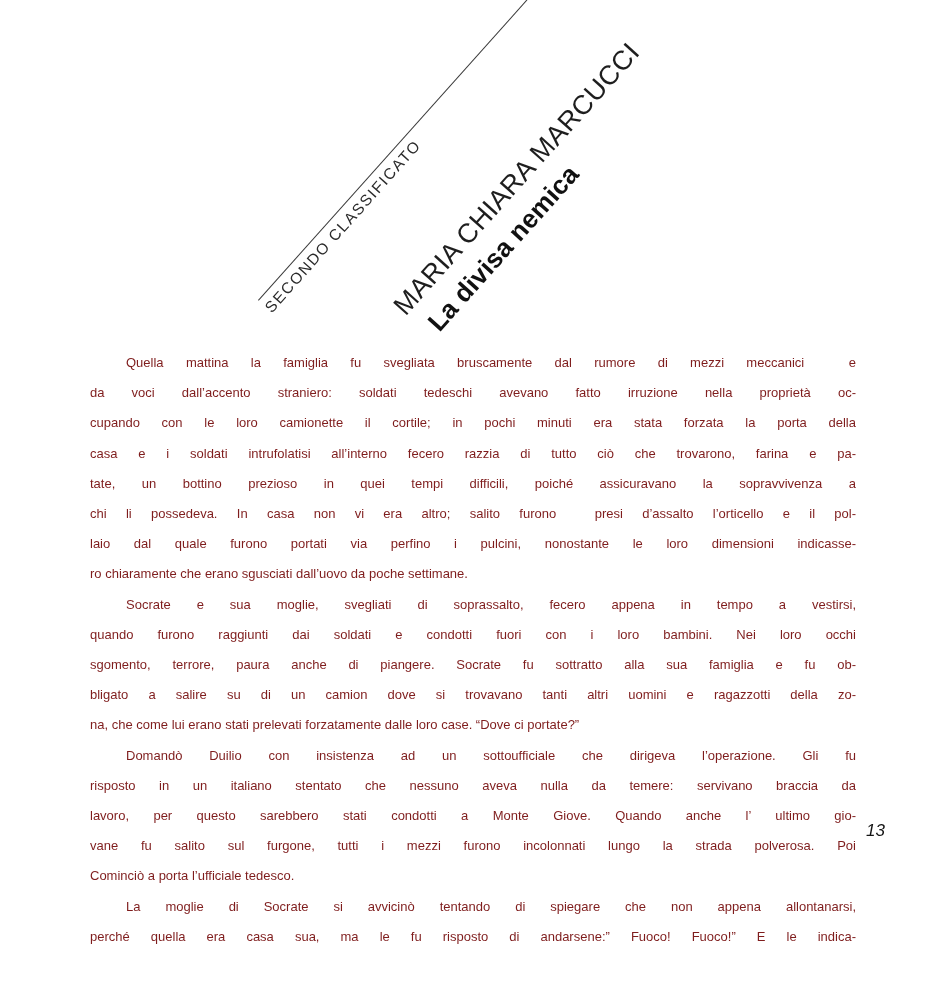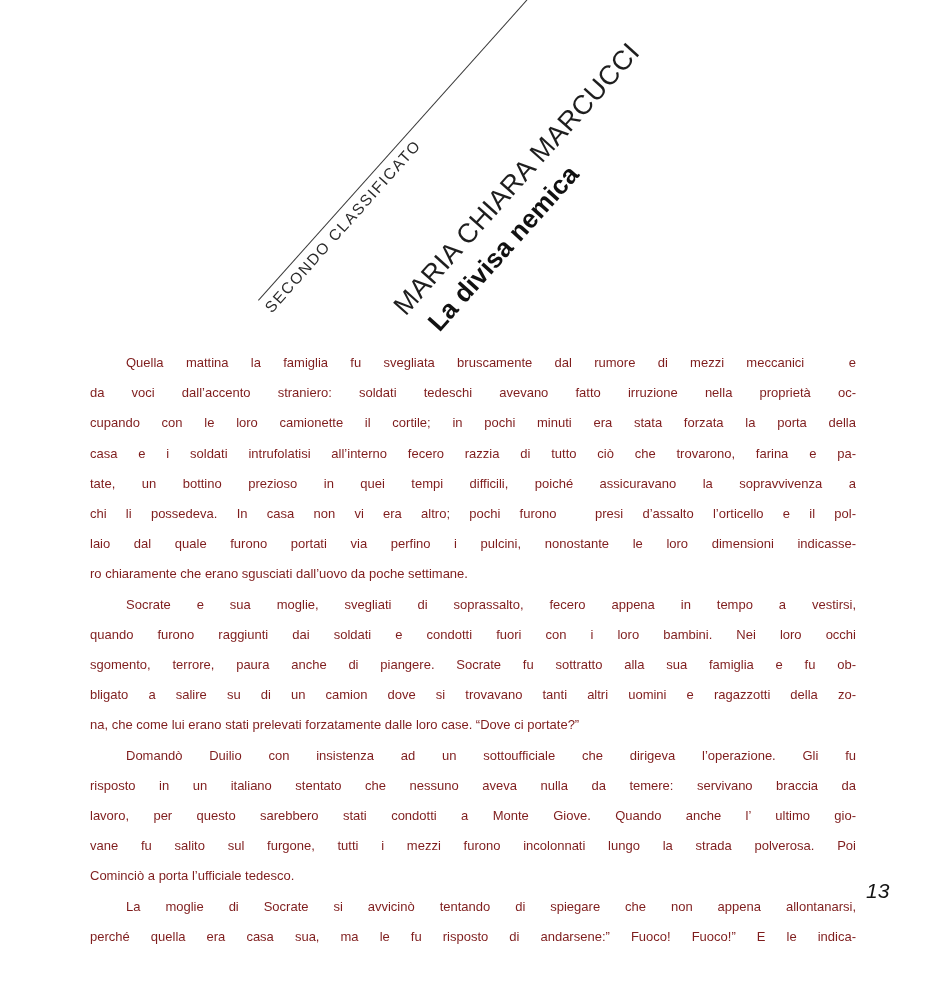--- a/index.html
+++ b/index.html
@@ -111,22 +111,22 @@
     text-align-last: left;
   }
   .tline.indent {
     text-indent: 36px;
   }
 
   
   #folio {
     position: absolute;
     left: 866px;
-    top: 879px;
-    font-size: 21px;
+    top: 821px;
+    font-size: 17px;
     font-style: italic;
     font-weight: 400;
     color: #141414;
   }
 </style>
 </head>
 <body>
 
 <div id="page">
 
@@ -138,21 +138,21 @@
     <div class="deco-text story-title">La divisa nemica</div>
   </div>
 
   <div id="body-text">
       <p class="para">
         <span class="tline indent">Quella mattina la famiglia fu svegliata bruscamente dal rumore di mezzi meccanici  e</span>
         <span class="tline">da voci dall’accento straniero: soldati tedeschi avevano fatto irruzione nella proprietà oc-</span>
         <span class="tline">cupando con le loro camionette il cortile; in pochi minuti era stata forzata la porta della</span>
         <span class="tline">casa e i soldati intrufolatisi all’interno fecero razzia di tutto ciò che trovarono, farina e pa-</span>
         <span class="tline">tate, un bottino prezioso in quei tempi difficili, poiché assicuravano la sopravvivenza a</span>
-        <span class="tline">chi li possedeva. In casa non vi era altro; pochi furono  presi d’assalto l’orticello e il pol-</span>
+        <span class="tline">chi li possedeva. In casa non vi era altro; salito furono  presi d’assalto l’orticello e il pol-</span>
         <span class="tline">laio dal quale furono portati via perfino i pulcini, nonostante le loro dimensioni indicasse-</span>
         <span class="tline last">ro chiaramente che erano sgusciati dall’uovo da poche settimane.</span>
       </p>
       <p class="para">
         <span class="tline indent">Socrate e sua moglie, svegliati di soprassalto, fecero appena in tempo a vestirsi,</span>
         <span class="tline">quando furono raggiunti dai soldati e condotti fuori con i loro bambini. Nei loro occhi</span>
         <span class="tline">sgomento, terrore, paura anche di piangere. Socrate fu sottratto alla sua famiglia e fu ob-</span>
         <span class="tline">bligato a salire su di un camion dove si trovavano tanti altri uomini e ragazzotti della zo-</span>
         <span class="tline last">na, che come lui erano stati prelevati forzatamente dalle loro case. “Dove ci portate?”</span>
       </p>

